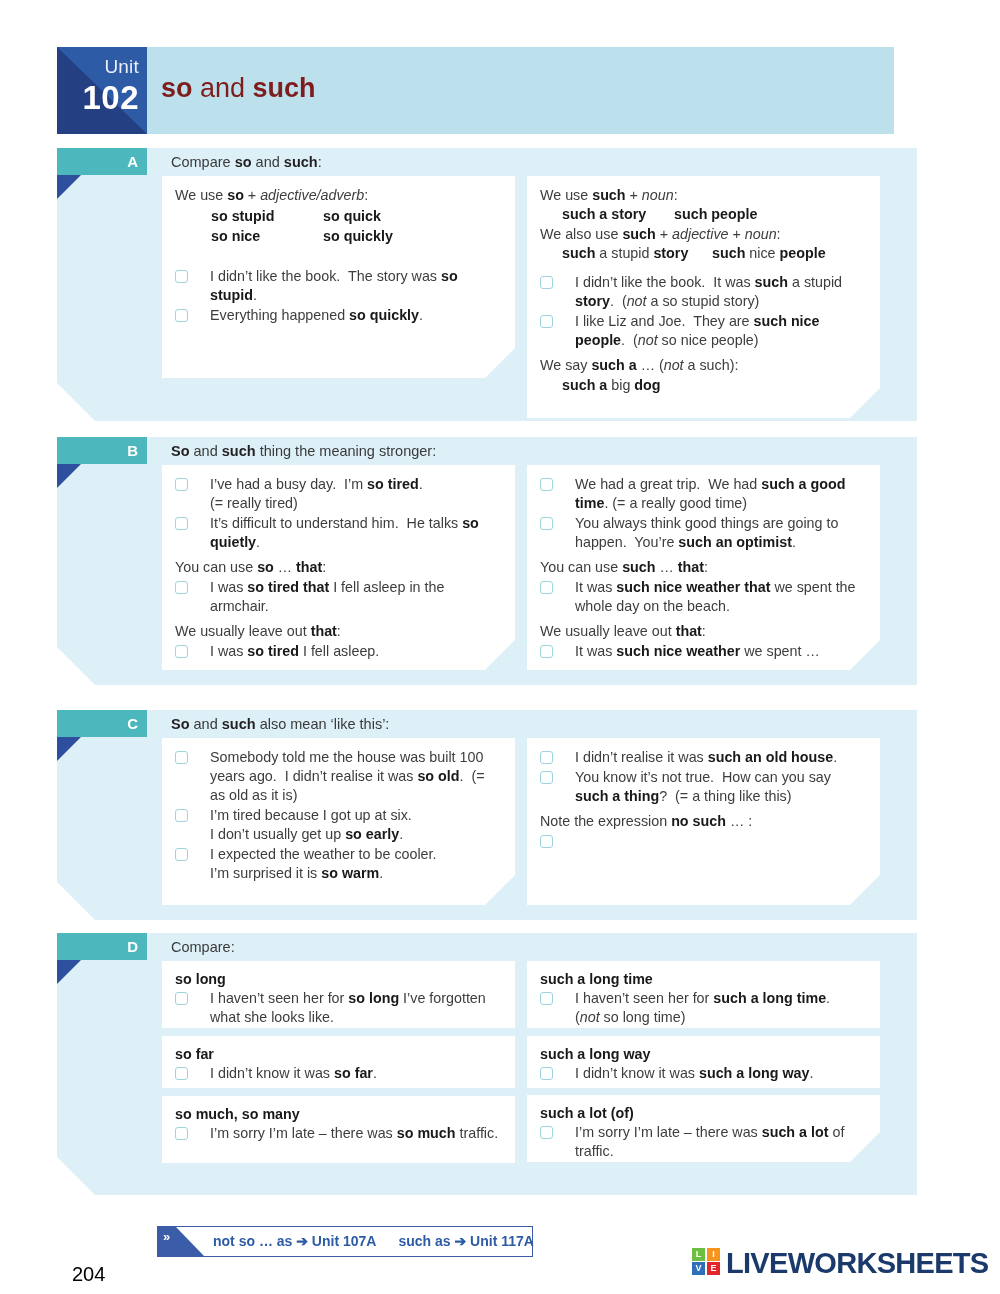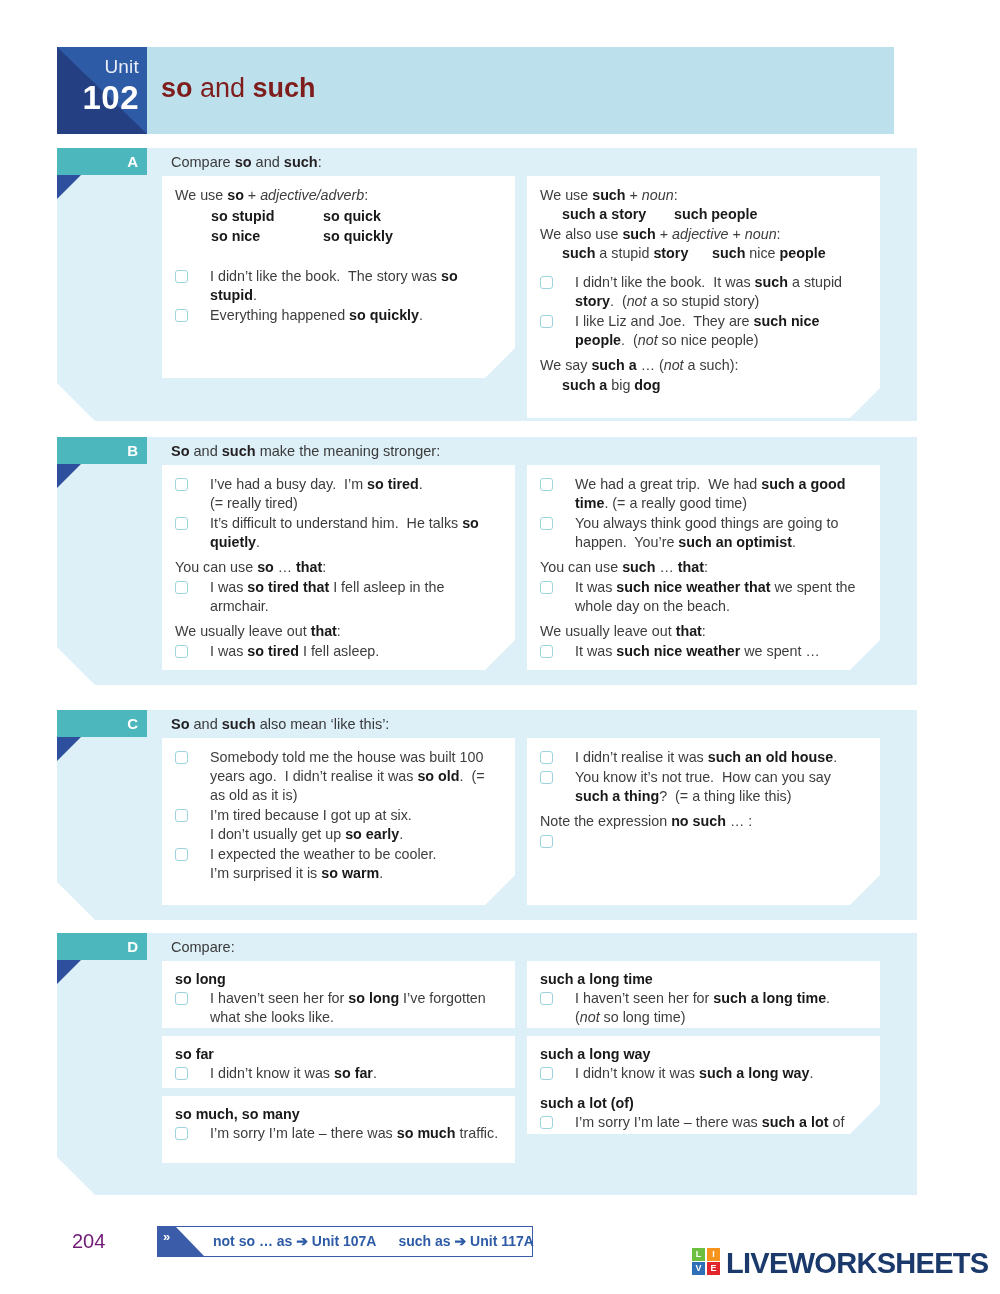--- a/index.html
+++ b/index.html
@@ -83,21 +83,21 @@
   }
   .row .body { margin-left:22px; }
   .lead { margin:6px 0 1px 0; }
   .examples { margin-left:36px; }
   .ex-line { margin-bottom:1px; }
   .col2 { display:inline-block; min-width:112px; }
 
   .dgroup-title { font-weight:bold; font-size:14.3px; color:#191919; margin-bottom:2px; }
 
   
-  .pagenum { position:absolute; left:72px; top:1230px; font-size:20px; color:#701a75; }
+  .pagenum { position:absolute; left:72px; top:1263px; font-size:20px; color:#000000; }
   .ref-box {
     position:absolute; left:157px; top:1226px; width:376px; height:31px;
     border:1px solid #3b5ca8; background:#ffffff;
   }
   .ref-flag {
     position:absolute; left:0; top:0; width:46px; height:29px;
     background:#3b5ca8; overflow:hidden;
   }
   .ref-flag::after {
     content:""; position:absolute; right:0; top:0;
@@ -188,21 +188,21 @@
           <div class="ex-line"><b>such a</b> big <b>dog</b></div>
         </div>
       </div>
     </div>
   </div>
 
   <div class="section" style="top:437px; height:248px;">
     <div class="tab-tri" style="top:27px;"></div>
     <div class="tab" style="top:0;">B</div>
     <div class="sec-head" style="top:5px;">
-      <b>So</b><span> and </span><b>such</b><span> make the meaning stronger:</span>
+      <b>So</b><span> and </span><b>such</b><span> thing the meaning stronger:</span>
     </div>
 
     <div class="panel" style="left:105px; top:28px; width:353px; height:205px;">
       <div class="pad">
         <div class="row">
           <span class="cbx"></span>
           <span class="txt body">I’ve had a busy day.&nbsp; I’m <b>so tired</b>.<br>(= really tired)</span>
         </div>
         <div class="row">
           <span class="cbx"></span>
@@ -331,21 +331,21 @@
     </div>
     <div class="panel nofold" style="left:470px; top:103px; width:353px; height:52px;">
       <div class="pad">
         <div class="dgroup-title">such a long way</div>
         <div class="row">
           <span class="cbx"></span>
           <span class="txt body">I didn’t know it was <b>such a long way</b>.</span>
         </div>
       </div>
     </div>
-    <div class="panel" style="left:470px; top:152px; width:353px; height:49px;">
+    <div class="panel" style="left:470px; top:162px; width:353px; height:67px;">
       <div class="pad">
         <div class="dgroup-title"><b>such a lot</b> (<b>of</b>)</div>
         <div class="row">
           <span class="cbx"></span>
           <span class="txt body">I’m sorry I’m late – there was <b>such a lot</b> of traffic.</span>
         </div>
       </div>
     </div>
   </div>
 

